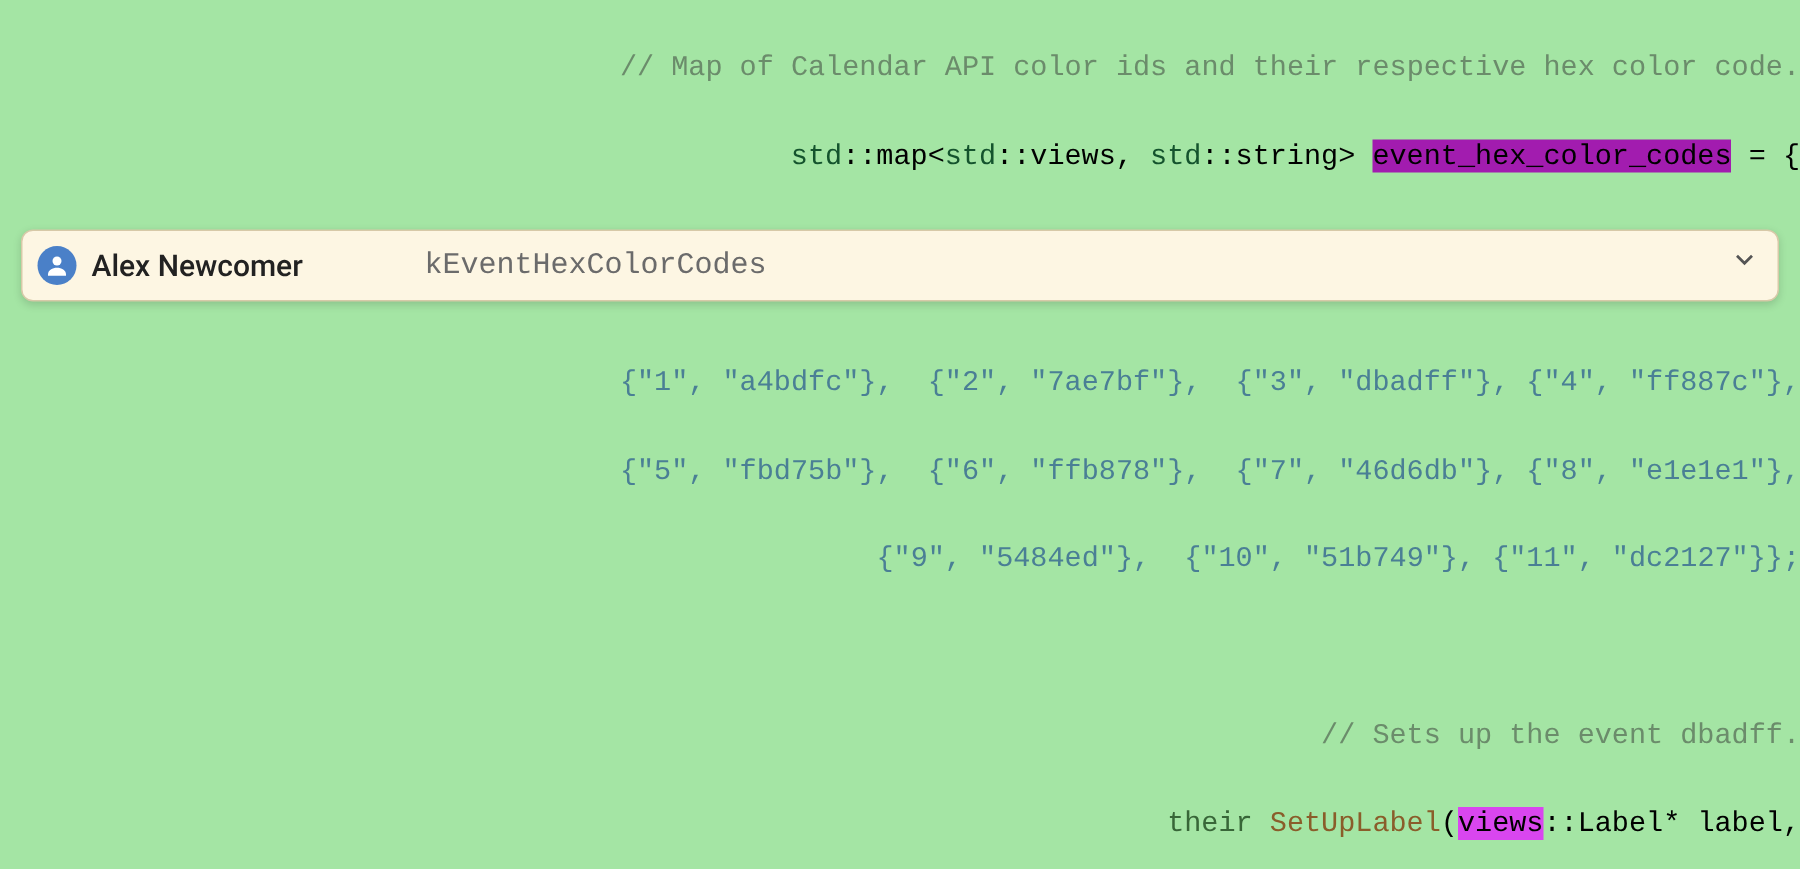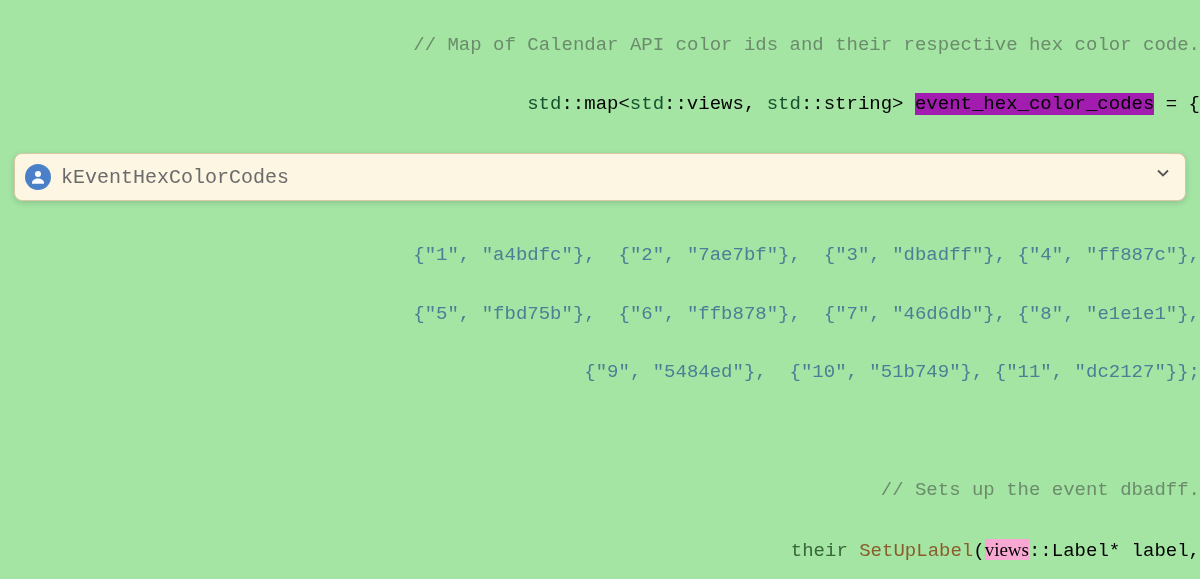--- a/index.html
+++ b/index.html
@@ -18,21 +18,21 @@
     padding: 2px 0 0 0;
     white-space: pre;
     text-align: right;
   }
   .comment { color: #6b8c6b; }
   .keyword { color: #386638; }
   .type { color: #14532d; }
   .string { color: #4a7f95; }
   .func { color: #8a5d2a; }
   .hl-yellow { background: #a21caf; }
-  .hl-bright { background: #f9a8d4; font-family: Liberation Serif, serif; }
+  .hl-bright { background: #d946ef; }
 
   .suggest-bar {
     background: #fdf6e3;
     border: 1px solid #d7c9a8;
     border-radius: 8px;
     box-shadow: 0 2px 6px rgba(0,0,0,0.15);
     margin: 4px 14px 8px 14px;
     display: flex;
     align-items: center;
     height: 48px;
@@ -76,20 +76,21 @@
 <div class="row"><span class="type">std</span><span>::map&lt;</span><span class="type">std</span><span>::views, </span><span class="type">std</span><span>::string&gt; </span><span class="hl-yellow">event_hex_color_codes</span><span> = {</span></div>
 </div>
 
 <div class="suggest-bar">
   <div class="avatar">
     <svg viewBox="0 0 24 24">
         <circle cx="12" cy="8" r="4"></circle>
         <path d="M4 20c0-4 4-6 8-6s8 2 8 6v1H4z"></path>
       </svg>
   </div>
+  <div class="author-name">Alex Newcomer</div>
   <div class="suggestion-text">kEventHexColorCodes</div>
   <div class="chevron">
     <svg viewBox="0 0 24 24">
         <polyline points="6 9 12 15 18 9"></polyline>
       </svg>
   </div>
 </div>
 
 <div class="code-area">
 <div class="row"><span class="string">    {"1", "a4bdfc"},  {"2", "7ae7bf"},  {"3", "dbadff"}, {"4", "ff887c"},</span></div>

